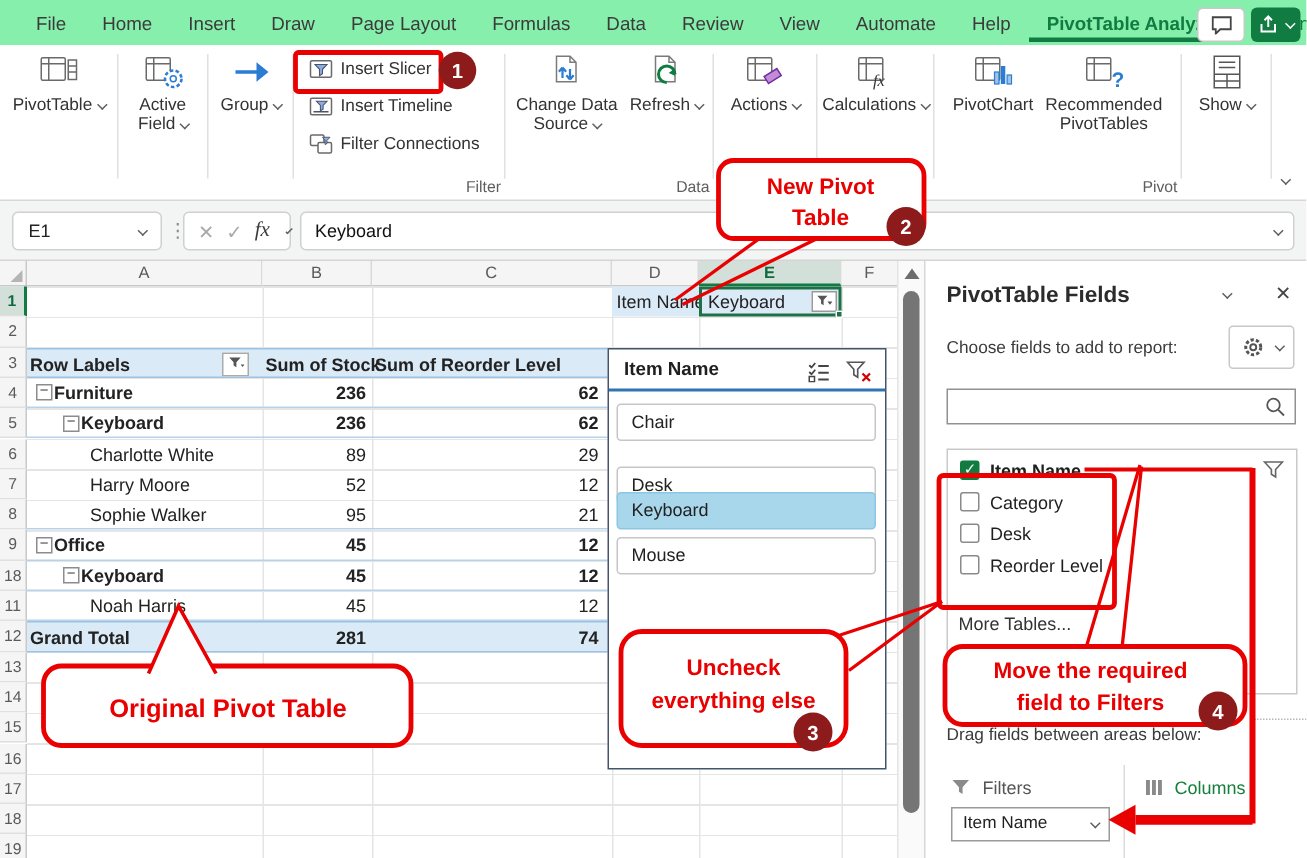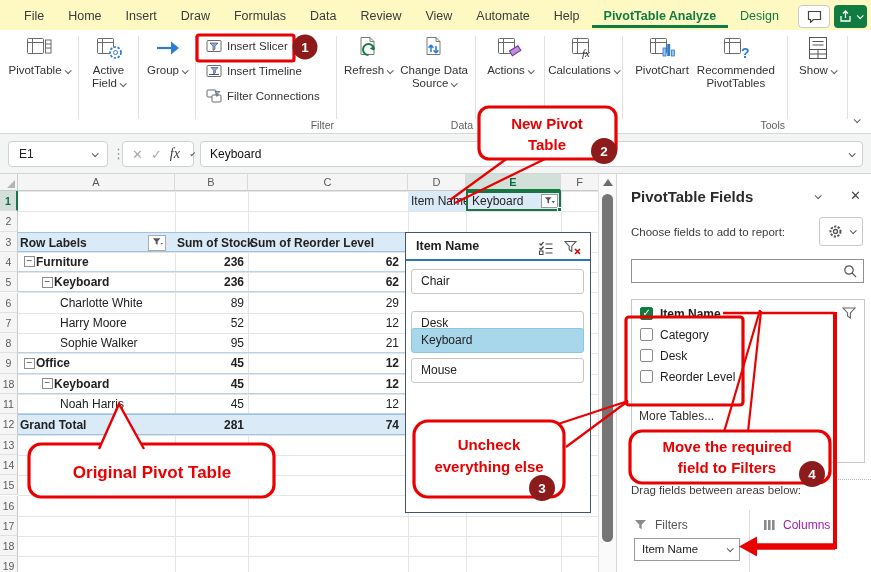--- a/index.html
+++ b/index.html
@@ -1,21 +1,21 @@
 <!DOCTYPE html>
 <html><head>
 <meta charset="utf-8">
 <style>
   * { box-sizing: border-box; margin: 0; padding: 0; }
   html,body { width:871px; height:572px; }
   body { font-family:"Liberation Sans",sans-serif; background:#fff; color:#222; overflow:hidden; }
   #app { position:relative; width:871px; height:572px; background:#fff; overflow:hidden; }
 
   
-  #tabs-row { position:absolute; left:0; top:0; width:871px; height:30px; background:#fef9c3; }
+  #tabs-row { position:absolute; left:0; top:0; width:871px; height:30px; background:#86efac; }
   #tabs-list { display:flex; align-items:center; height:30px; padding-left:12px; }
   .tab { padding:6px 12px 5px 12px; font-size:12.5px; color:#3b3b3b; cursor:default; white-space:nowrap; }
   .tab.active { color:#107C41; font-weight:bold; border-bottom:3px solid #107C41; padding-bottom:2px; }
   .tab.green { color:#107C41; }
   #comment-btn { position:absolute; left:798px; top:5px; width:32px; height:23px; border:1px solid #c9c9c9; border-radius:4px; background:#fff; display:flex; align-items:center; justify-content:center; }
   #share-btn { position:absolute; left:834px; top:5px; width:33px; height:23px; border-radius:4px; background:#107C41; display:flex; align-items:center; justify-content:center; gap:2px; }
 
   
   #ribbon { position:absolute; left:0; top:30px; width:871px; height:104px; background:#fff; border-bottom:1px solid #d7d7d7; }
   #ribbon-groups { display:flex; height:100%; padding-left:2px; }
@@ -108,21 +108,21 @@
   .fcheck.on:after { content:"✓"; position:absolute; left:1.5px; top:-1px; color:#fff; font-size:10px; }
   .flabel { font-size:12px; color:#1f1f1f; }
   .flabel.on { font-weight:bold; }
   .ffunnel { position:absolute; right:8px; top:4px; }
   #more-tables { position:absolute; left:22px; top:235px; font-size:12px; color:#333; }
   #drag-label { position:absolute; left:14px; top:310px; color:#3b3b3b; }
   #dots-line { position:absolute; left:218px; top:305px; width:36px; border-top:1.5px dotted #b8b8b8; }
   #area-divider { position:absolute; left:132px; top:336px; bottom:0; width:1px; background:#dcdcdc; }
   #filters-label { position:absolute; left:38px; top:344px; color:#555; font-size:12px; }
   #filters-icon { position:absolute; left:17px; top:345px; }
-  #columns-label { position:absolute; left:166px; top:344px; color:#a21caf; font-size:12px; }
+  #columns-label { position:absolute; left:166px; top:344px; color:#15803d; font-size:12px; }
   #columns-icon { position:absolute; left:146px; top:345px; }
   #filters-field { position:absolute; left:17px; top:364px; width:106px; height:23px; border:1px solid #9a9a9a; background:#fff; font-size:11.5px; line-height:21px; padding-left:7px; color:#222; }
   #filters-field .chev { position:absolute; right:7px; top:8px; }
 
   
   #overlay { position:absolute; left:0; top:0; width:871px; height:572px; z-index:50; pointer-events:none; }
   .cal { stroke:#E90000; stroke-width:3.2px; }
   .callout { fill:#fff; }
   .ct { fill:#E90000; font-weight:bold; font-size:15px; text-anchor:middle; font-family:"Liberation Sans",sans-serif; }
   .ct.big { font-size:17px; }
@@ -133,20 +133,21 @@
 <body>
 
 <div id="app">
 
   <div id="tabs-row">
     <div id="tabs-list">
         <div class="tab">File</div>
         <div class="tab">Home</div>
         <div class="tab">Insert</div>
         <div class="tab">Draw</div>
+        <div class="tab">Page Layout</div>
         <div class="tab">Formulas</div>
         <div class="tab">Data</div>
         <div class="tab">Review</div>
         <div class="tab">View</div>
         <div class="tab">Automate</div>
         <div class="tab">Help</div>
         <div class="tab active">PivotTable Analyze</div>
         <div class="tab green">Design</div>
       </div>
     <div id="comment-btn">
@@ -236,34 +237,34 @@
           </div>
           <div class="glabel">Filter</div>
         </div>
         <div class="rsep"></div>
         <div class="rgroup" style="width: 134px;">
           <div class="rg-content">
             <div class="lbtn">
               <span class="icon"><svg width="26" height="26" viewBox="0 0 26 26">
                   <path d="M6 2.5h9l4 4v13H6z" fill="#fff" stroke="#7a7a7a"></path>
                   <path d="M15 2.5v4h4" fill="none" stroke="#7a7a7a"></path>
+                  <path d="M10 10v7m0-7l-2.4 2.8M10 10l2.4 2.8" stroke="#2B7CD3" stroke-width="1.5" fill="none"></path>
+                  <path d="M15 18v-7m0 7l-2.4-2.8m2.4 2.8l2.4-2.8" stroke="#2B7CD3" stroke-width="1.5" fill="none"></path>
+                </svg></span>
+              <div class="lbl">Change Data</div>
+              <div class="lbl">Source<span class="chev"></span></div>
+            </div>
+            <div class="lbtn">
+              <span class="icon"><svg width="26" height="26" viewBox="0 0 26 26">
+                  <path d="M6 2.5h9l4 4v13H6z" fill="#fff" stroke="#7a7a7a"></path>
+                  <path d="M15 2.5v4h4" fill="none" stroke="#7a7a7a"></path>
                   <path d="M13.5 20a5.5 5.5 0 1 1 5.5-5.5" fill="none" stroke="#107C41" stroke-width="2"></path>
                   <path d="M19 10.5v5l-4.2-1.8z" fill="#107C41"></path>
                 </svg></span>
               <div class="lbl">Refresh<span class="chev"></span></div>
-            </div>
-            <div class="lbtn">
-              <span class="icon"><svg width="26" height="26" viewBox="0 0 26 26">
-                  <path d="M6 2.5h9l4 4v13H6z" fill="#fff" stroke="#7a7a7a"></path>
-                  <path d="M15 2.5v4h4" fill="none" stroke="#7a7a7a"></path>
-                  <path d="M10 10v7m0-7l-2.4 2.8M10 10l2.4 2.8" stroke="#2B7CD3" stroke-width="1.5" fill="none"></path>
-                  <path d="M15 18v-7m0 7l-2.4-2.8m2.4 2.8l2.4-2.8" stroke="#2B7CD3" stroke-width="1.5" fill="none"></path>
-                </svg></span>
-              <div class="lbl">Change Data</div>
-              <div class="lbl">Source<span class="chev"></span></div>
             </div>
           </div>
           <div class="glabel">Data</div>
         </div>
         <div class="rsep"></div>
         <div class="rgroup" style="width: 64px;">
           <div class="rg-content">
             <div class="lbtn">
               <span class="icon"><svg width="26" height="26" viewBox="0 0 26 26">
                   <rect x="1.5" y="3.5" width="16" height="15" rx="1" fill="#fff" stroke="#6a6a6a"></rect>
@@ -305,21 +306,21 @@
             <div class="lbtn">
               <span class="icon"><svg width="26" height="26" viewBox="0 0 26 26">
                   <rect x="1.5" y="3.5" width="16" height="15" rx="1" fill="#fff" stroke="#6a6a6a"></rect>
                   <path d="M1.5 7.5h16M6.5 3.5v15" stroke="#6a6a6a" fill="none"></path>
                   <text x="18" y="23" font-size="14" font-weight="bold" fill="#2B7CD3">?</text>
                 </svg></span>
               <div class="lbl">Recommended</div>
               <div class="lbl">PivotTables</div>
             </div>
           </div>
-          <div class="glabel">Tools</div>
+          <div class="glabel">Pivot</div>
         </div>
         <div class="rsep"></div>
         <div class="rgroup" style="width: 55px;">
           <div class="rg-content">
             <div class="lbtn">
               <span class="icon"><svg width="26" height="26" viewBox="0 0 26 26">
                   <rect x="4.5" y="2.5" width="17" height="21" fill="#fff" stroke="#555"></rect>
                   <path d="M7.5 6.5h11M7.5 10h11M4.5 14.5h17M13 14.5v9M4.5 19h17" stroke="#555" fill="none"></path>
                 </svg></span>
               <div class="lbl">Show<span class="chev"></span></div>

